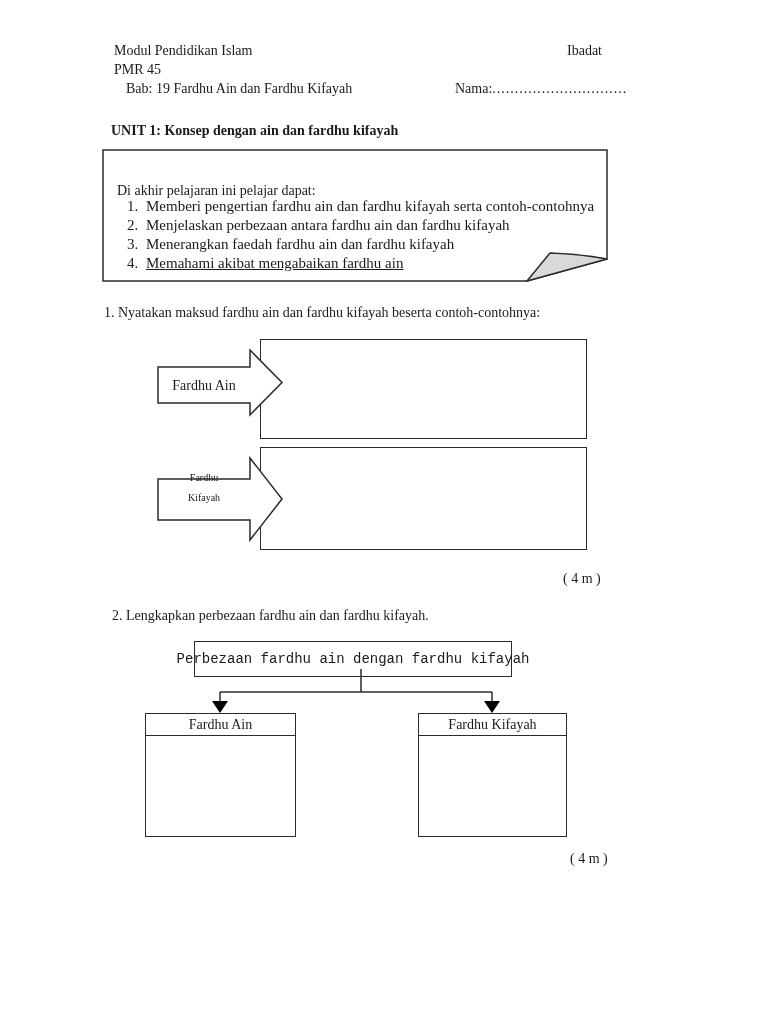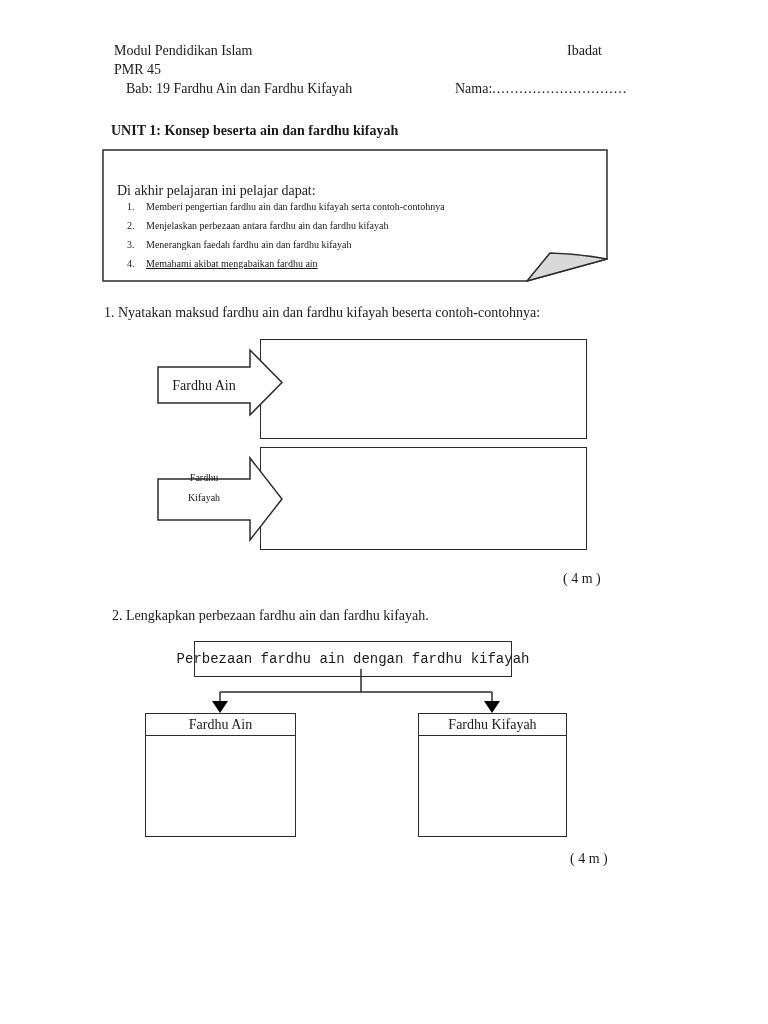--- a/index.html
+++ b/index.html
@@ -10,38 +10,38 @@
     color: #1a1a1a;
     overflow: hidden;
   }
   .page { position: relative; width: 768px; height: 1024px; background: #ffffff; }
   .abs { position: absolute; }
   .t { font-size: 14px; line-height: 19px; white-space: nowrap; text-align: center; }
   .bold { font-weight: bold; }
   .center { display: flex; align-items: center; justify-content: center; text-align: center; }
   .box { border: 1.5px solid #2b2b2b; background: #ffffff; box-sizing: border-box; }
   .dots { letter-spacing: 1px; }
-  .obj-item { position: absolute; font-size: 10px; line-height: 19px; white-space: nowrap; }
+  .obj-item { position: absolute; font-size: 15px; line-height: 19px; white-space: nowrap; }
   .obj-num { display: inline-block; width: 19px; }
   svg { display: block; }
 </style>
 </head>
 <body>
 
 <div class="page">
 
   <div class="abs t" style="left:114px; top:41px;">Modul Pendidikan Islam</div>
   <div class="abs t" style="left:114px; top:60px;">PMR 45</div>
   <div class="abs t" style="left:114px; top:79px;margin-left:12px;">Bab: 19 Fardhu Ain dan Fardhu Kifayah</div>
   <div class="abs t" style="left:567px; top:41px;">Ibadat</div>
   <div class="abs t" style="left:455px; top:79px;">
     <span>Nama:</span><span class="dots">..............................</span>
   </div>
 
-  <div class="abs t bold" style="left:111px; top:121px;">UNIT 1: Konsep beserta ain dan fardhu kifayah</div>
+  <div class="abs t bold" style="left:111px; top:121px;">UNIT 1: Konsep dengan ain dan fardhu kifayah</div>
 
   <svg class="abs" style="left:102px; top:149px;" width="507" height="134" viewBox="0 0 507 134">
     <path d="M1,1 H505 V110 L425,132 H1 Z" fill="#ffffff" stroke="#2b2b2b" stroke-width="1.5" stroke-linejoin="miter"></path>
     <path d="M425,132 L448,104 Q478,105 505,110 Z" fill="#d9d9d9" stroke="#2b2b2b" stroke-width="1.5" stroke-linejoin="round"></path>
   </svg>
   <div class="abs t" style="left:117px; top:171px;margin-top:10px;">Di akhir pelajaran ini pelajar dapat:</div>
   <div class="obj-item" style="left:127px; top:197px;">
     <span class="obj-num">1.</span><span>Memberi pengertian fardhu ain dan fardhu kifayah serta contoh-contohnya</span>
   </div>
   <div class="obj-item" style="left:127px; top:216px;">

